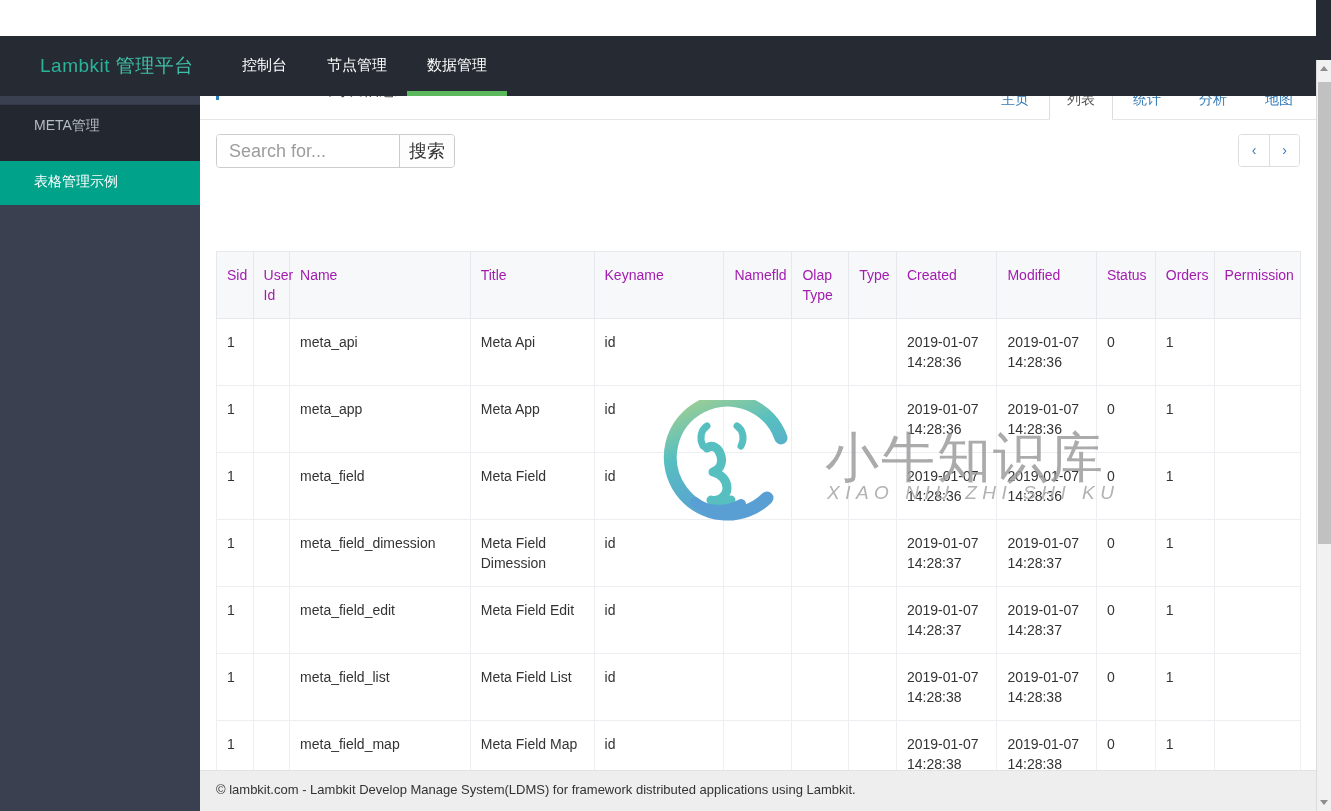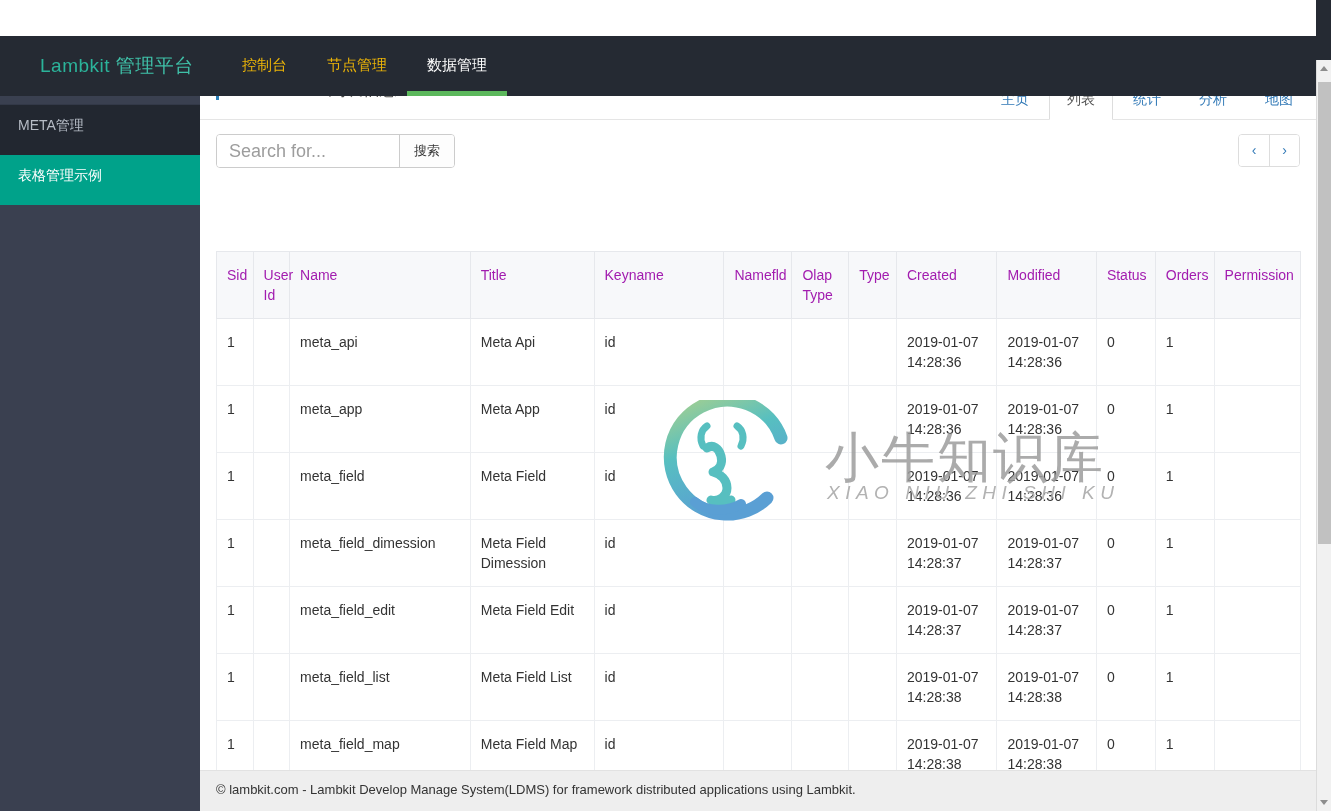--- a/index.html
+++ b/index.html
@@ -37,21 +37,21 @@
   .brand .brand-cn { color: #3fc0a8; }
   .navlinks {
     position: absolute; left: 222px; top: 0;
     height: 60px;
     display: flex;
   }
   .navlink {
     position: relative;
     height: 60px; line-height: 58px;
     padding: 0 20px;
-    color: #eab308;
+    color: #ffffff;
     font-size: 15px;
     white-space: nowrap;
     cursor: pointer;
   }
   .navlink.active { color: #ffffff; }
   .navlink.active::after {
     content: "";
     position: absolute; left: 0; right: 0; bottom: 0;
     height: 5px; background: #5cb85c;
   }
@@ -74,22 +74,22 @@
     border-bottom: 1px solid #333948;
   }
   .caret-up {
     position: absolute; right: 18px; top: 20px;
     width: 0; height: 0;
     border-left: 6px solid transparent;
     border-right: 6px solid transparent;
     border-bottom: 6px solid #ffffff;
   }
   .side-item {
-    height: 50px; line-height: 40px;
-    padding-left: 18px;
+    height: 56px; line-height: 40px;
+    padding-left: 34px;
     font-size: 14px;
     color: #b6bcc6;
     background: #222730;
     cursor: pointer;
   }
   .side-item.active {
     background: #00a28a;
     color: #ffffff;
   }
   .sidebar-fill {
@@ -176,21 +176,21 @@
     font-family: "Liberation Sans", sans-serif;
     background: #fff;
   }
   .search-input::placeholder { color: #9d9d9d; }
   .search-btn {
     width: 55px; height: 32px;
     border: none;
     border-left: 1px solid #ccc;
     background: #fdfdfd;
     color: #333;
-    font-size: 13px;
+    font-size: 18px;
     cursor: pointer;
     font-family: "Liberation Sans", sans-serif;
   }
   .pager {
     position: absolute; right: 16px; top: 14px;
     display: flex;
     border: 1px solid #ddd;
     border-radius: 4px;
     overflow: hidden;
     background: #fff;

